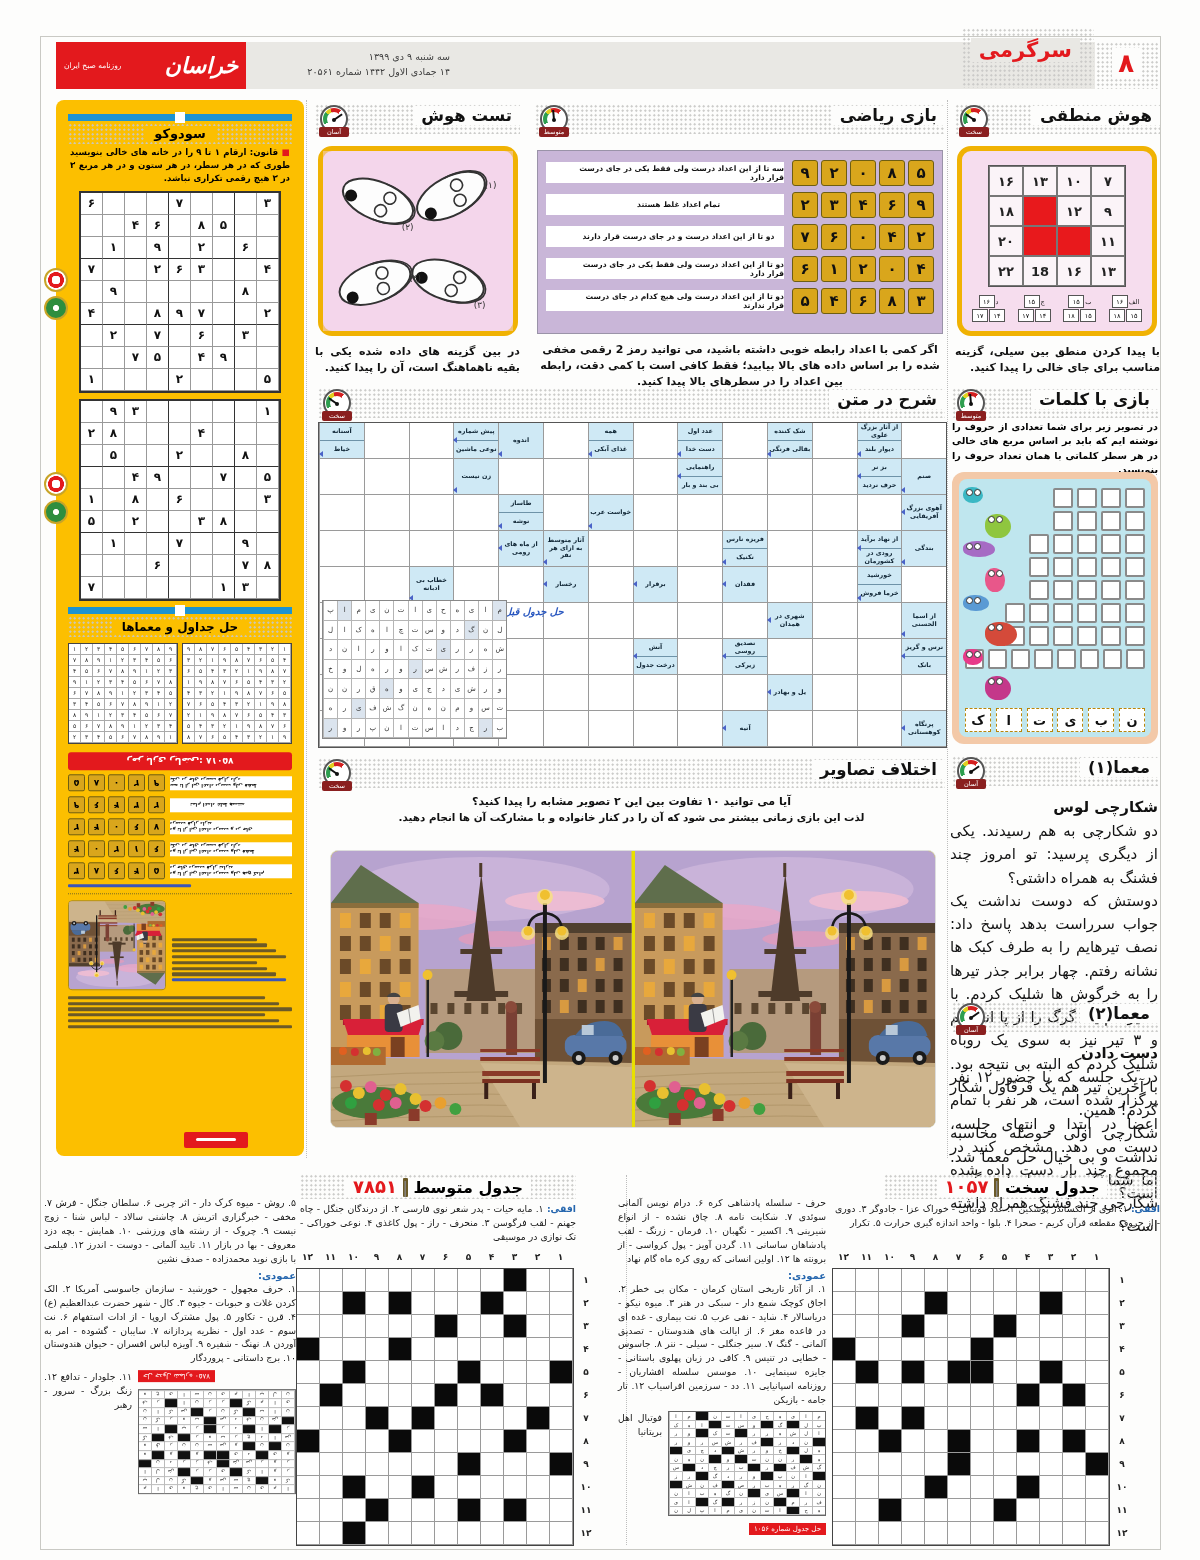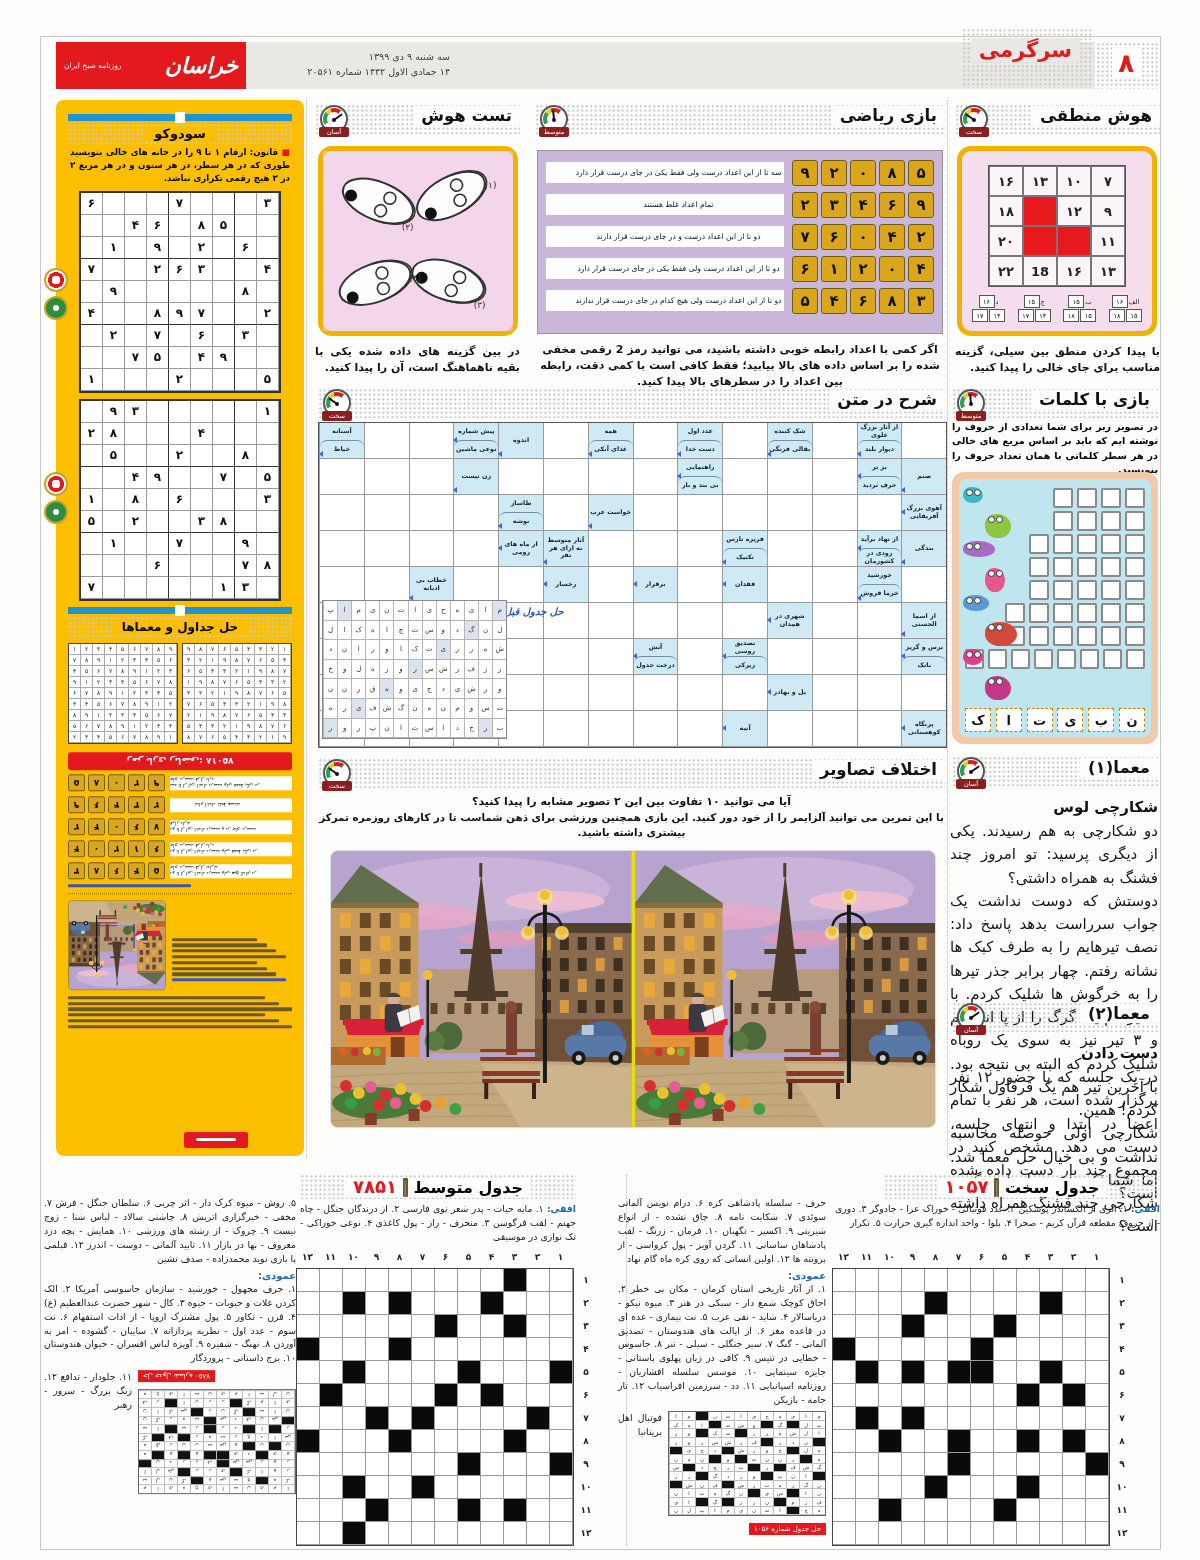--- a/index.html
+++ b/index.html
@@ -38,21 +38,21 @@
   .lgc{border:0.5px solid #777;display:flex;align-items:center;justify-content:center;font-size:13px;font-weight:bold;color:#222;box-sizing:border-box;}
   .lgc.red{background:#e8191c;}
   .opts{display:flex;flex-direction:row;justify-content:space-between;direction:rtl;}
   .opt{display:flex;flex-direction:column;align-items:center;gap:1px;}
   .orow{display:flex;gap:1px;align-items:center;}
   .obox{width:14px;height:11px;border:1px solid #555;background:#fff;font-size:6.5px;display:flex;align-items:center;justify-content:center;}
   .olbl{font-size:6.5px;color:#222;}
   
   .mathbox{background:#c9b6d8;border:1px solid #9a93a8;box-sizing:border-box;padding:8px;}
   .mrow{display:flex;align-items:center;gap:8px;height:27px;margin-bottom:5px;direction:rtl;}
-  .mlabel{flex:1;background:#fff;height:21px;display:flex;align-items:center;justify-content:center;font-size:7.6px;font-weight:normal;color:#111;padding-left:27px;}
+  .mlabel{flex:1;background:#fff;height:21px;display:flex;align-items:center;justify-content:center;font-size:7.6px;font-weight:bold;color:#111;padding-left:27px;}
   .tiles{display:flex;gap:3px;direction:ltr;}
   .tile{width:24px;height:24px;background:#d9a61c;border:1.5px solid #6e5e12;border-radius:3px;display:flex;align-items:center;justify-content:center;font-size:15px;font-weight:bold;color:#111;}
   
   .ycol{left:56px;top:100px;width:248px;height:1056px;background:#fcbf00;border-radius:8px;}
   .bluebar{position:relative;height:7px;background:#1d93d1;margin:0 12px;}
   .bluebar:after{content:"";position:absolute;left:50%;top:-2px;width:10px;height:11px;background:#fcbf00;transform:translateX(-50%);background:#fff;}
   .ytitle{text-align:center;font-weight:bold;font-size:13px;padding:3px 0;margin:2px 12px;}
   .rule{font-size:8.6px;font-weight:bold;line-height:1.5;margin:2px 14px;text-align:justify;}
   .rule .rsq{color:#e3191d;}
   .sud{display:grid;grid-template-columns:repeat(9,22px);grid-auto-rows:22px;border:2px solid #333;background:#fff;width:198px;margin:6px auto;}
@@ -73,21 +73,21 @@
   .imgrow{display:flex;gap:6px;margin-top:6px;align-items:flex-start;}
   .thumb{width:96px;height:88px;overflow:hidden;border-radius:4px;border:1px solid #a88a20;flex:none;}
   .divline{border-top:1px dotted #7a6a20;margin:6px 0;}
   .rtag{position:absolute;background:#e3191d;border-radius:2px;transform:rotate(180deg);color:#fff;font-size:6.5px;display:flex;align-items:center;justify-content:center;}
   .medal{position:absolute;width:24px;height:24px;border-radius:50%;border:2px solid #c8a428;box-sizing:border-box;}
   
   .sharh{display:grid;grid-template-columns:repeat(14,44.8px);grid-auto-rows:36px;border:1.5px solid #555;background:#fff;direction:rtl;}
   .shc{border-left:0.5px solid #9a9a9a;border-bottom:0.5px solid #9a9a9a;box-sizing:border-box;position:relative;background:#fff;}
   .shc.clue{background:#cfe9f5;font-size:6.4px;font-weight:bold;color:#0e2433;display:flex;flex-direction:column;}
   .shc .ca,.shc .cb{flex:1;display:flex;align-items:center;justify-content:center;text-align:center;line-height:1.15;padding:0 1px;}
-  .shc .cb{border-top:0.7px solid #6e93a8;border-radius:7px;}
+  .shc .cb{border-top:0.7px solid #6e93a8;}
   .tri{position:absolute;left:-1px;top:14px;width:0;height:0;border-top:3px solid transparent;border-bottom:3px solid transparent;border-right:4px solid #4a63c8;}
   .sharhsol{background:#fff;border:1px solid #888;display:grid;grid-template-columns:repeat(13,14.1px);grid-auto-rows:19.6px;direction:rtl;}
   .ssc{border-left:0.4px solid #b5b5b5;border-bottom:0.4px solid #b5b5b5;font-size:7px;display:flex;align-items:center;justify-content:center;color:#333;box-sizing:border-box;}
   .ssc.sh{background:#dbe4ee;}
   .hw{font-size:10px;color:#2a58c0;font-style:italic;font-weight:bold;}
   
   .wboard{background:#f3c9a8;border-radius:12px;padding:7px;box-sizing:border-box;}
   .winner{background:#bfe6ee;border-radius:8px;height:100%;position:relative;box-sizing:border-box;padding:6px 6px 30px 6px;}
   .wrow{display:flex;gap:4px;direction:rtl;margin:3px 0;justify-content:flex-start;}
   .wsq{width:20px;height:20px;background:#fff;border:2px solid #8a8a8a;border-radius:2px;box-sizing:border-box;}
@@ -1359,21 +1359,21 @@
         <span class="gface"></span>
         <span class="garc"></span>
         <span class="gin"></span>
         <span class="gnd" style="transform:rotate(-55deg)"></span>
         <span class="gdot"></span>
         <span class="grib">سخت</span>
       </span>
   </div>
   <div class="abs" style="left:318px;top:794px;width:627px;text-align:center;">
     <div class="cap capc">آیا می توانید ۱۰ تفاوت بین این ۲ تصویر مشابه را پیدا کنید؟</div>
-    <div class="cap capc" style="font-size:10.4px">با این تمرین می توانید آلزایمر را از خود دور کنید. این بازی همچنین ورزشی برای ذهن شماست تا در کارهای روزمره تمرکز بیشتری داشته باشید.</div>
+    <div class="cap capc" style="font-size:10.4px">لذت این بازی زمانی بیشتر می شود که آن را در کنار خانواده و با مشارکت آن ها انجام دهید.</div>
   </div>
   <div class="abs diffwrap" style="left:330px;top:850px;width:604px;height:276px;">
     <div class="dpanel" id="scene1"><svg width="100%" height="276" viewBox="0 0 302 276" preserveAspectRatio="none">
           <rect width="302" height="276" fill="#b7a3cf"></rect>
           <ellipse cx="150" cy="38" rx="130" ry="32" fill="#c9b3d9"></ellipse>
           <ellipse cx="90" cy="66" rx="60" ry="13" fill="#e8a8c8" opacity="0.85"></ellipse>
           <ellipse cx="225" cy="50" rx="50" ry="10" fill="#f0bcd2" opacity="0.9"></ellipse>
           <ellipse cx="170" cy="88" rx="42" ry="8" fill="#e89ab8" opacity="0.7"></ellipse>
           <rect x="95" y="118" width="112" height="84" fill="#b59a7e"></rect>
           <rect x="100" y="152" width="7" height="11" fill="#5a452f"></rect>

